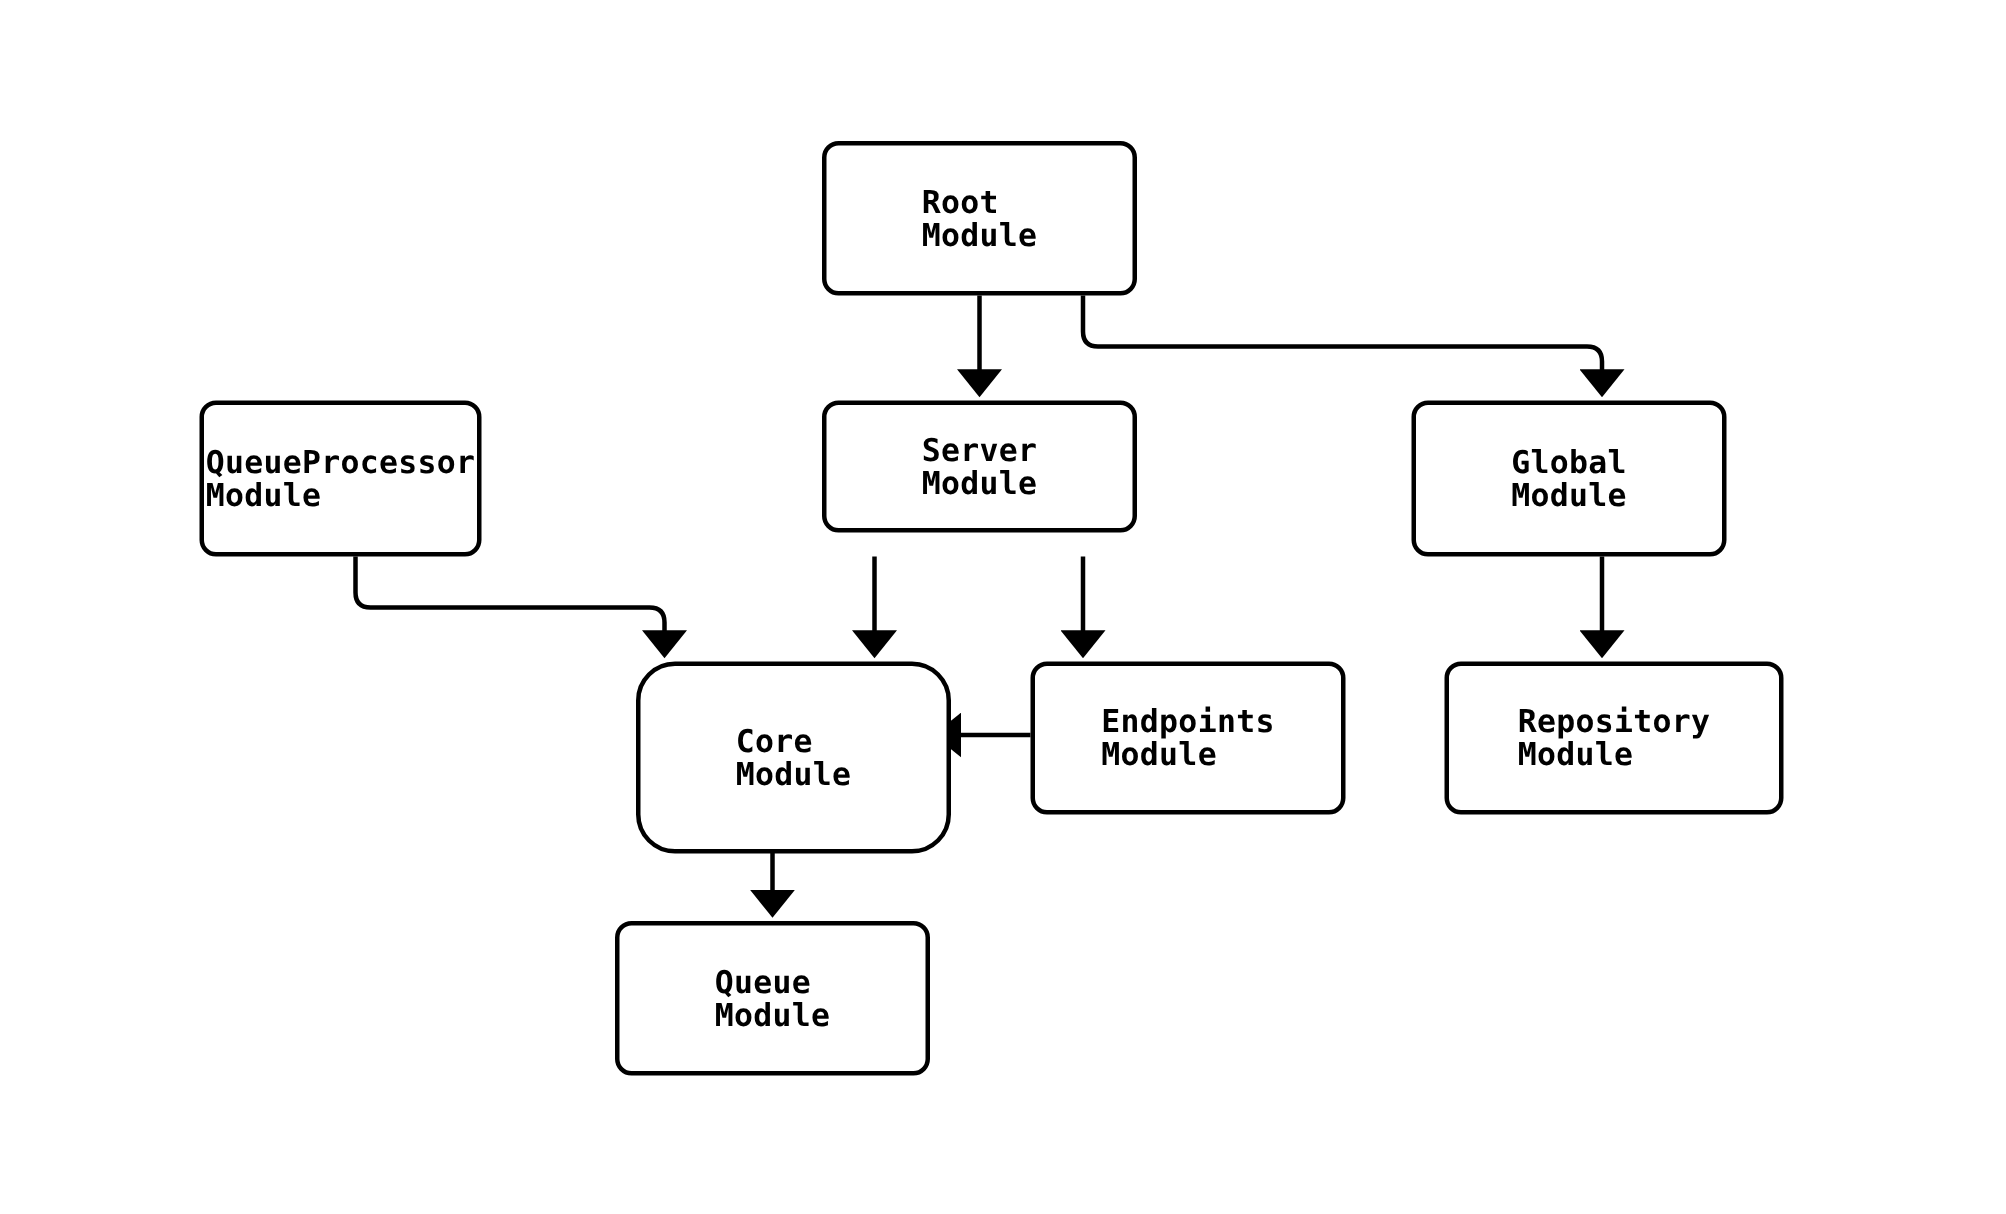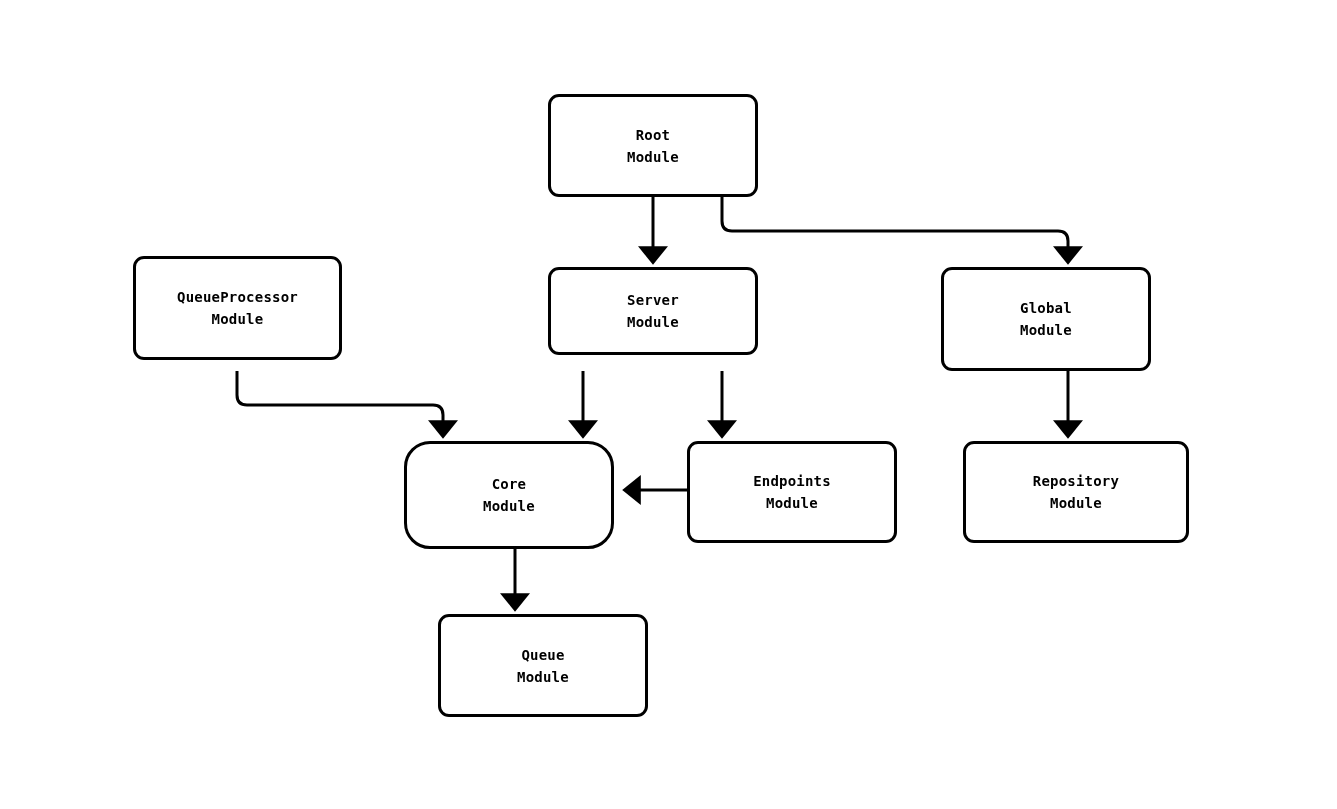--- a/index.html
+++ b/index.html
@@ -30,25 +30,25 @@
     background: #ffffff;
     border: 3px solid #000000;
     border-radius: 11px;
     display: flex;
     align-items: center;
     justify-content: center;
     z-index: 2;
   }
   .node-label {
     font-family: "DejaVu Sans Mono", "Liberation Mono", monospace;
-    font-size: 14px;
+    font-size: 21px;
     font-weight: 700;
     line-height: 22px;
     color: #000000;
-    text-align: center;
+    text-align: left;
     white-space: pre;
     letter-spacing: 0.2px;
     user-select: none;
   }
 </style>
 </head>
 <body>
 
 <div id="canvas">
 
@@ -90,48 +90,48 @@
     <g>
       <path d="M515,543 L515,595" fill="none" stroke="#000000" stroke-width="3" marker-end="url(#arrow-down)"></path>
     </g>
   </svg>
 
   <div class="node" style="left:548px; top:94px; width:210px; height:103px;">
     <div class="node-label">Root
 Module</div>
   </div>
 
-  <div class="node" style="left:133px; top:256px; width:209px; height:104px;">
+  <div class="node" style="left:133px; top:267px; width:188px; height:104px;">
     <div class="node-label">QueueProcessor
 Module</div>
   </div>
 
   <div class="node" style="left:548px; top:267px; width:210px; height:88px;">
     <div class="node-label">Server
 Module</div>
   </div>
 
   <div class="node" style="left:941px; top:267px; width:210px; height:104px;">
     <div class="node-label">Global
 Module</div>
   </div>
 
-  <div class="node" style="left:404px; top:441px; width:210px; height:108px;border-radius:26px;">
+  <div class="node" style="left:424px; top:441px; width:210px; height:128px;border-radius:26px;">
     <div class="node-label">Core
 Module</div>
   </div>
 
   <div class="node" style="left:687px; top:441px; width:210px; height:102px;">
     <div class="node-label">Endpoints
 Module</div>
   </div>
 
   <div class="node" style="left:963px; top:441px; width:226px; height:102px;">
     <div class="node-label">Repository
 Module</div>
   </div>
 
-  <div class="node" style="left:410px; top:614px; width:210px; height:103px;margin-left:28px;">
+  <div class="node" style="left:410px; top:614px; width:210px; height:103px;">
     <div class="node-label">Queue
 Module</div>
   </div>
 
 </div>
 
 </body></html>

